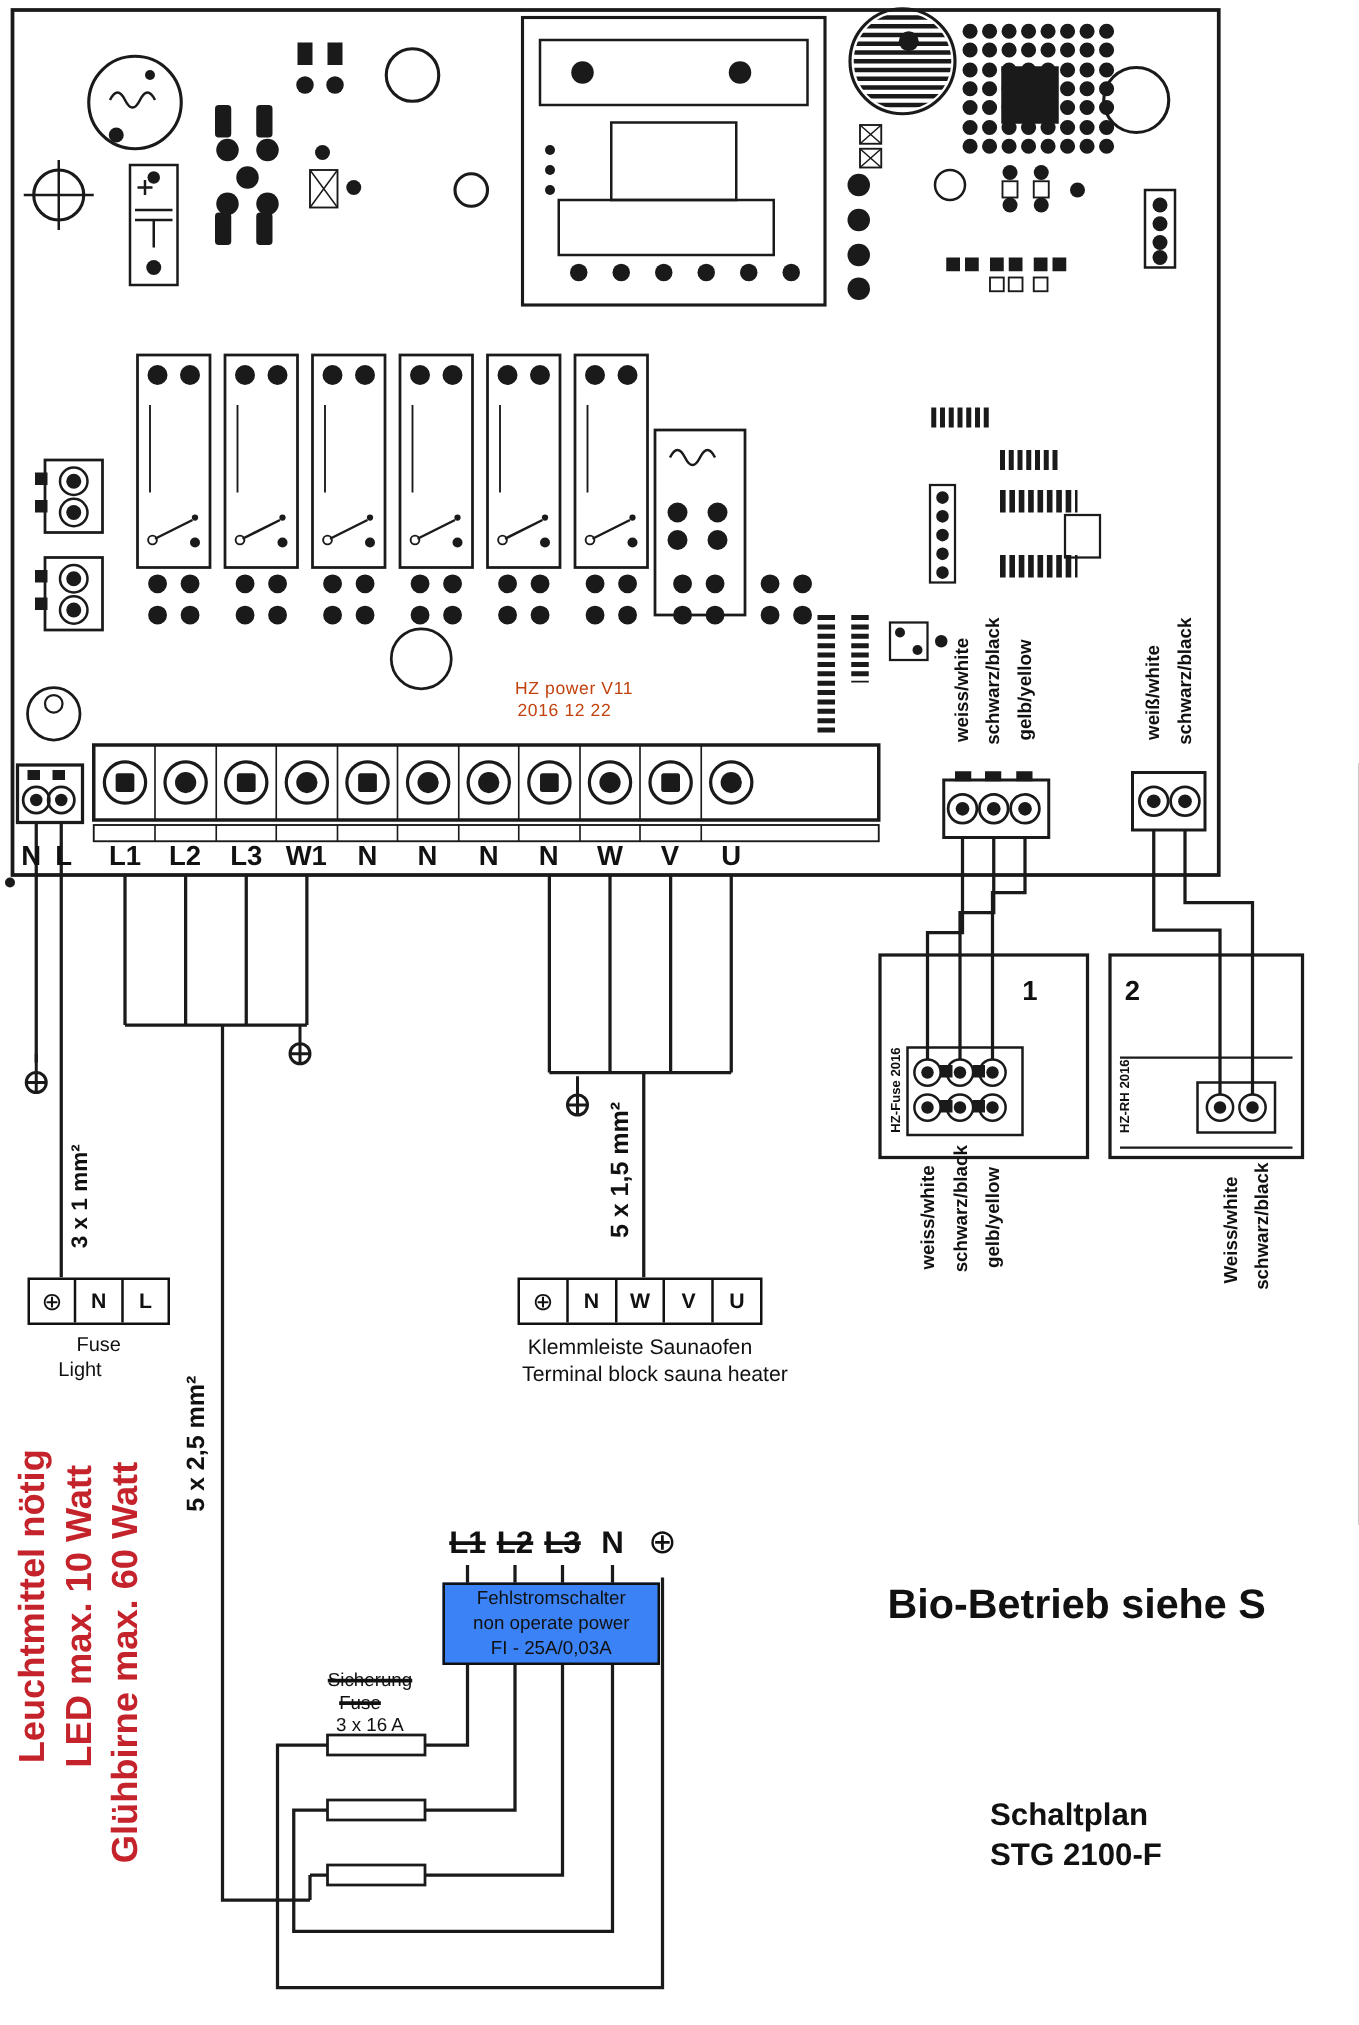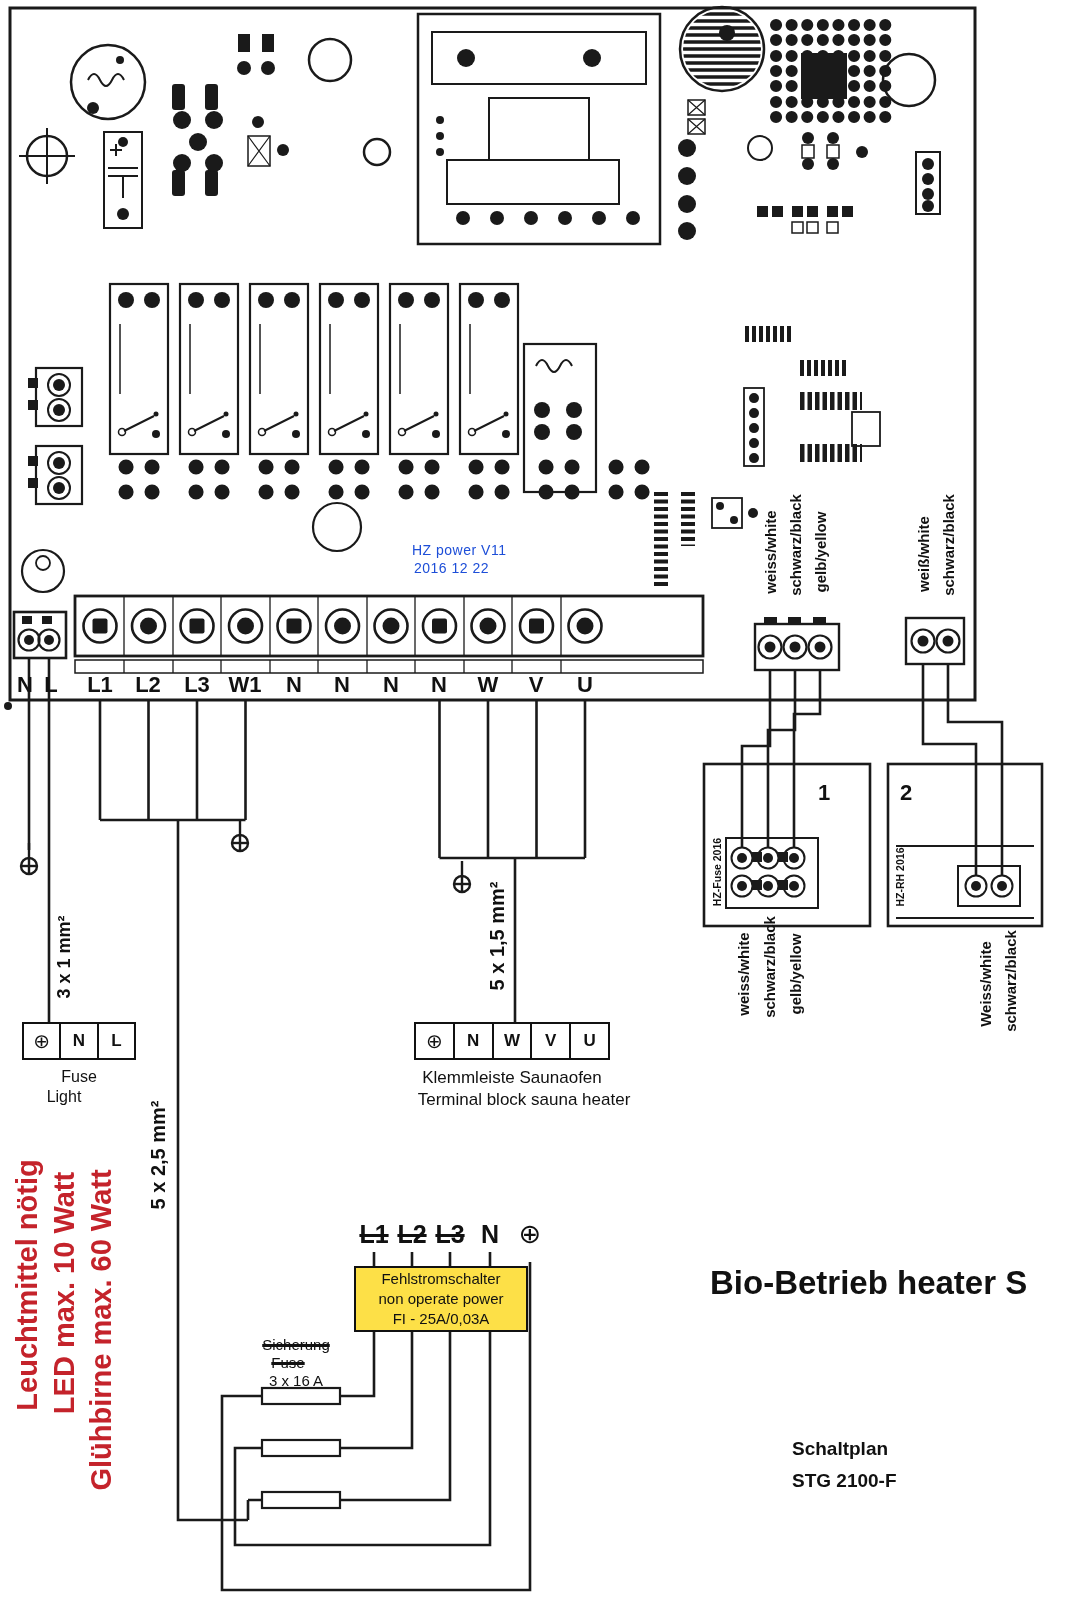--- a/index.html
+++ b/index.html
@@ -3,41 +3,41 @@
 <meta charset="utf-8">
 <style>
   html,body{margin:0;padding:0;background:#888}
   .page{position:relative;width:1087px;height:1620px;background:#fff;overflow:hidden;
         font-family:"Liberation Sans","DejaVu Sans",sans-serif;color:#111}
   svg.art{position:absolute;left:0;top:0}
   .lbl{position:absolute;white-space:nowrap;color:#111}
   .cx{transform:translateX(-50%)}
   .vt{position:absolute;white-space:nowrap;transform:translate(-50%,-50%) rotate(-90deg);color:#111}
   .tl{font-weight:700;font-size:22px}
-  .sm{font-size:14px;color:#1d4ed8;letter-spacing:.5px}
+  .sm{font-size:14px;color:#c2410c;letter-spacing:.5px}
   .wl{font-size:15px;font-weight:700}
   .bn{font-size:22px;font-weight:700}
   .sl{font-size:10.5px;font-weight:600}
   .cbl{font-weight:700;font-size:20px}
   .cbs{font-weight:700;font-size:18px}
   .warn{color:#c4232b;font-weight:700;font-size:29px}
   .pl{font-weight:700;font-size:25px}
   .sym{font-size:27px;font-weight:400}
   .struck{text-decoration:line-through;text-decoration-thickness:2.5px}
   .tbox{position:absolute;display:flex;border:2.5px solid #111;background:#fff;box-sizing:border-box}
   .tbox .cell{flex:1;display:flex;align-items:center;justify-content:center;font-weight:700;font-size:17px;border-left:2px solid #111}
   .tbox .cell:first-child{border-left:none;font-size:20px;font-weight:400}
   .cap{position:absolute;transform:translateX(-50%);font-size:16px;white-space:nowrap}
   .cap2{position:absolute;transform:translateX(-50%);font-size:17px;white-space:nowrap}
-  .fi{position:absolute;left:354px;top:1266px;width:174px;height:66px;border:2.2px solid #111;background:#fde047;
+  .fi{position:absolute;left:354px;top:1266px;width:174px;height:66px;border:2.2px solid #111;background:#3b82f6;
       display:flex;flex-direction:column;align-items:center;justify-content:center;font-size:15px;line-height:1.32;box-sizing:border-box}
   .fuse-lbl{position:absolute;transform:translateX(-50%);font-size:15px;font-weight:400;white-space:nowrap}
   .h1{position:absolute;font-weight:700;font-size:42px;white-space:nowrap}
   .h2{position:absolute;font-weight:700;font-size:33px;white-space:nowrap}
-  .plan{position:absolute;font-weight:700;font-size:19px;white-space:nowrap}
+  .plan{position:absolute;font-weight:700;font-size:25px;white-space:nowrap}
 </style>
 </head>
 <body>
 
 <div class="page">
 
 <svg class="art" width="1087" height="1620" viewBox="0 0 1087 1620" fill="none" stroke="#1a1a1a">
   <defs>
     <clipPath id="tc">
           <circle cx="722" cy="49" r="39"></circle>
@@ -415,17 +415,17 @@
 </div>
 
 <div class="fuse-lbl struck" style="left:296px;top:1336px">Sicherung</div>
 <div class="fuse-lbl struck" style="left:288px;top:1354px">Fuse</div>
 <div class="fuse-lbl" style="left:296px;top:1372px">3 x 16 A</div>
 
 <div class="vt warn" style="left:27px;top:1285px">Leuchtmittel nötig</div>
 <div class="vt warn" style="left:64px;top:1293px">LED max. 10 Watt</div>
 <div class="vt warn" style="left:101px;top:1330px">Glühbirne max. 60 Watt</div>
 
-<div class="h2" style="left:710px;top:1264px">Bio-Betrieb heater S</div>
+<div class="h2" style="left:710px;top:1264px">Bio-Betrieb siehe S</div>
 <div class="plan" style="left:792px;top:1438px">Schaltplan</div>
 <div class="plan" style="left:792px;top:1470px">STG 2100-F</div>
 
 </div>
 
 </body></html>

